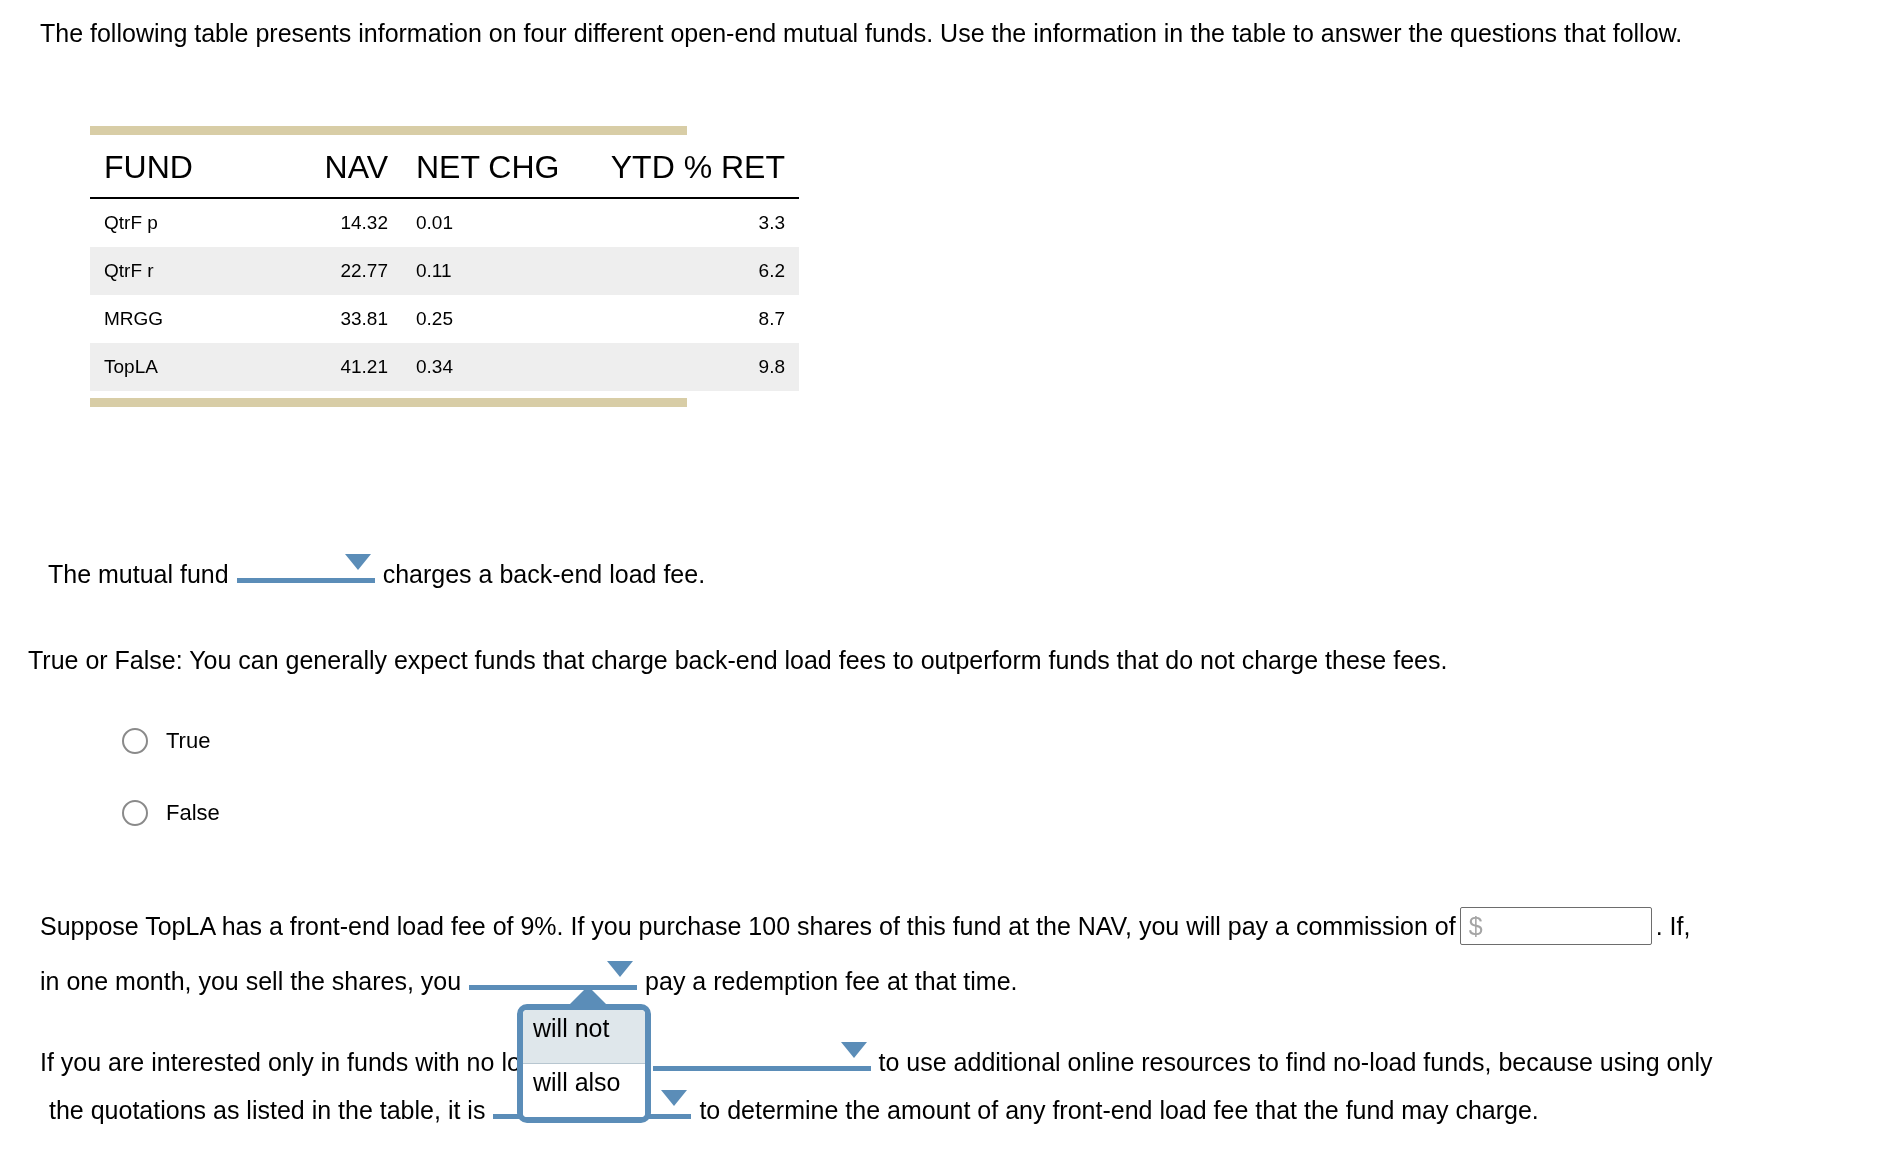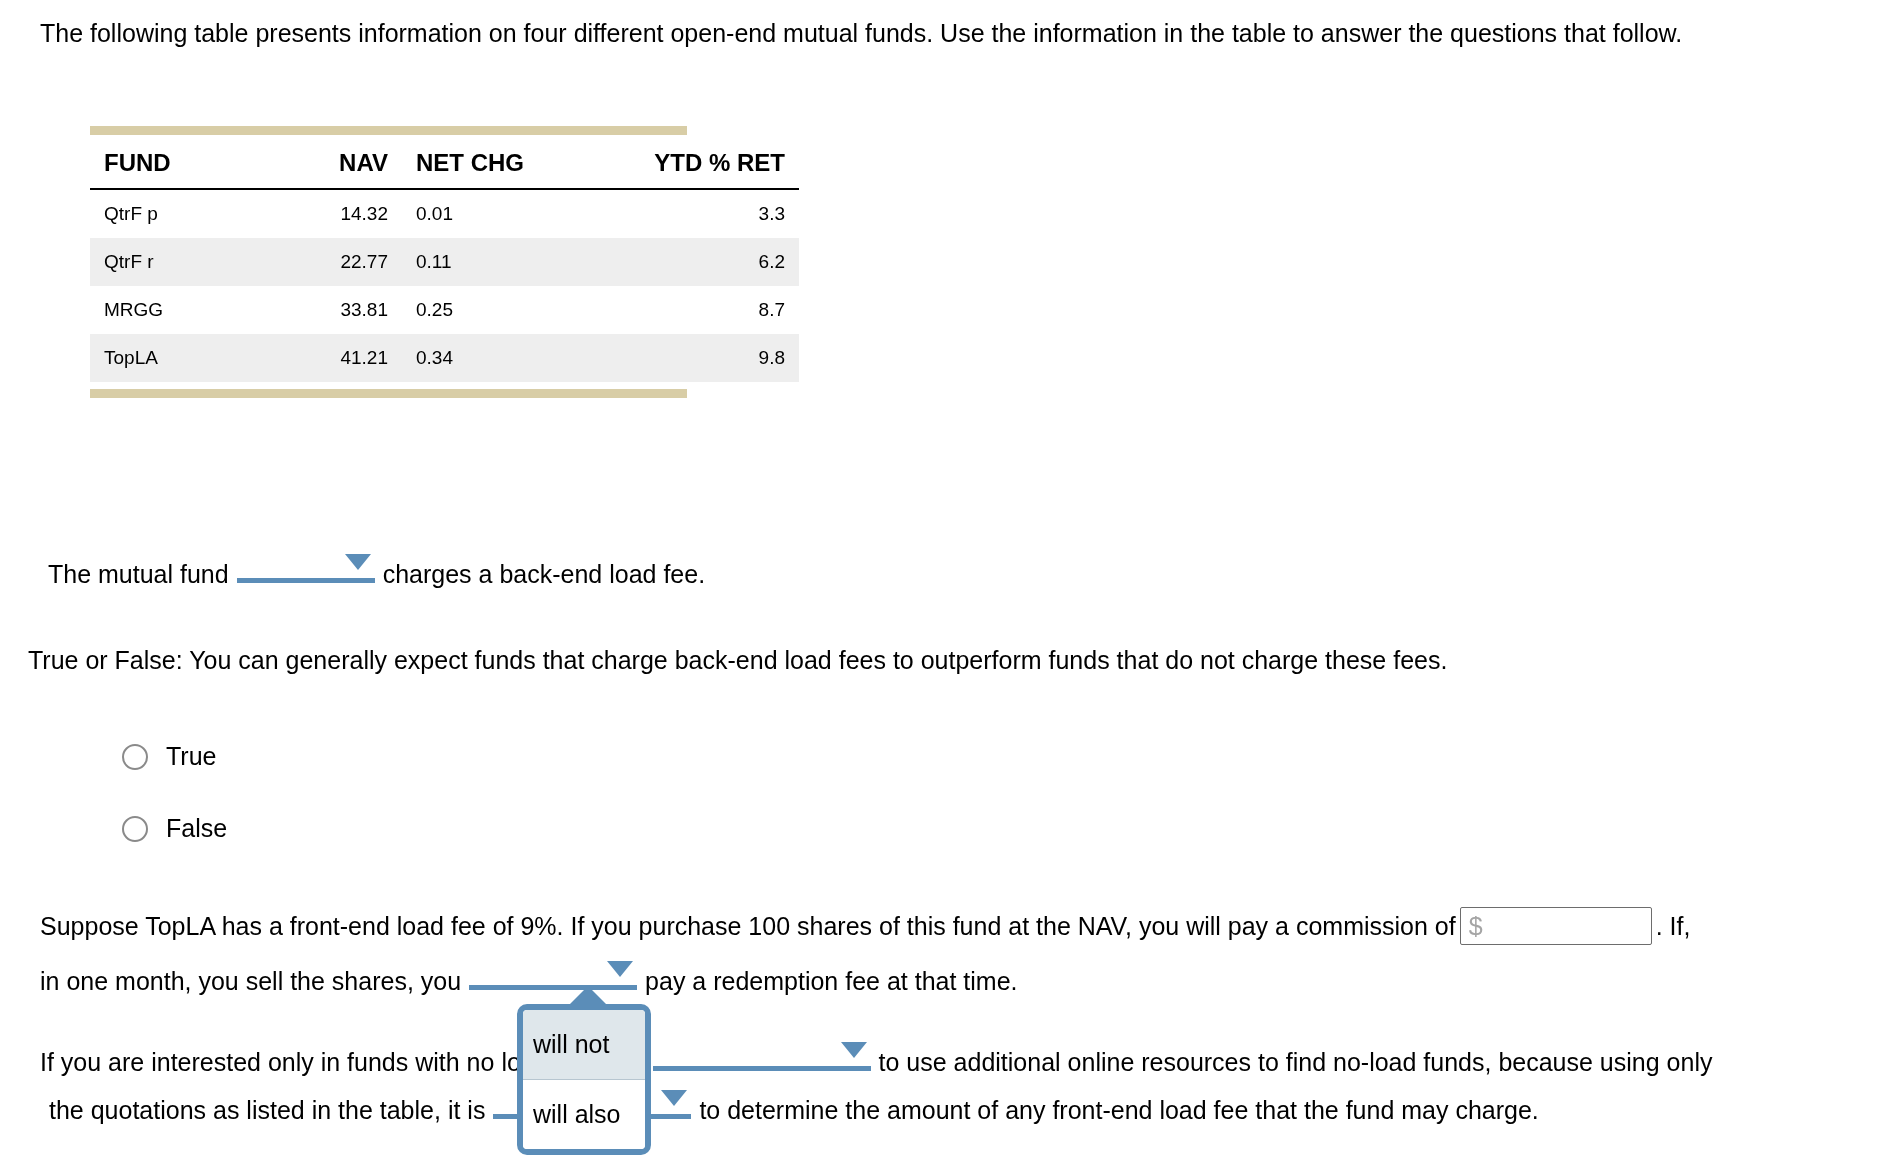--- a/index.html
+++ b/index.html
@@ -50,22 +50,22 @@
     width: 597px;
     margin-top: 7px;
   }
   table.funds {
     border-collapse: collapse;
     width: 597px;
     table-layout: fixed;
     margin-top: 10px;
   }
   table.funds th {
-    font-size: 24px;
-    font-weight: bold;
+    font-size: 32px;
+    font-weight: normal;
     padding: 4px 14px 11px 14px;
     border-bottom: 2px solid #000;
     white-space: nowrap;
   }
   table.funds td {
     font-size: 19px;
     padding: 13px 14px 13px 14px;
     white-space: nowrap;
   }
   table.funds th.c-fund, table.funds td.c-fund { text-align: left;  width: 148px; }
@@ -113,23 +113,22 @@
   .dd-w2 { width: 168px; }
   .dd-w3 { width: 218px; }
   .dd-w4 { width: 198px; }
 
   
   .radio-row {
     position: absolute;
     left: 122px;
     display: flex;
     align-items: center;
-    font-size: 25px;
+    font-size: 22px;
     cursor: pointer;
-    margin-top: 14px;
   }
   .radio-true  { top: 728px; }
   .radio-false { top: 800px; }
   .radio-mark {
     width: 22px;
     height: 22px;
     border: 2px solid #8a8a8a;
     border-radius: 50%;
     background: #fff;
     margin-right: 18px;
@@ -173,21 +172,21 @@
     left: 566px;
     top: 986px;
     width: 0; height: 0;
     border-left: 22px solid transparent;
     border-right: 22px solid transparent;
     border-bottom: 22px solid #5b8db8;
     z-index: 31;
   }
   .popup-item {
     font-size: 25px;
-    padding: 20px 8px 20px 10px;
+    padding: 4px 8px 20px 10px;
     background: #ffffff;
     cursor: pointer;
     white-space: nowrap;
   }
   .popup-item.selected {
     background: #dfe7eb;
     border-bottom: 1px solid #b7c6d0;
   }
 </style>
 </head>

